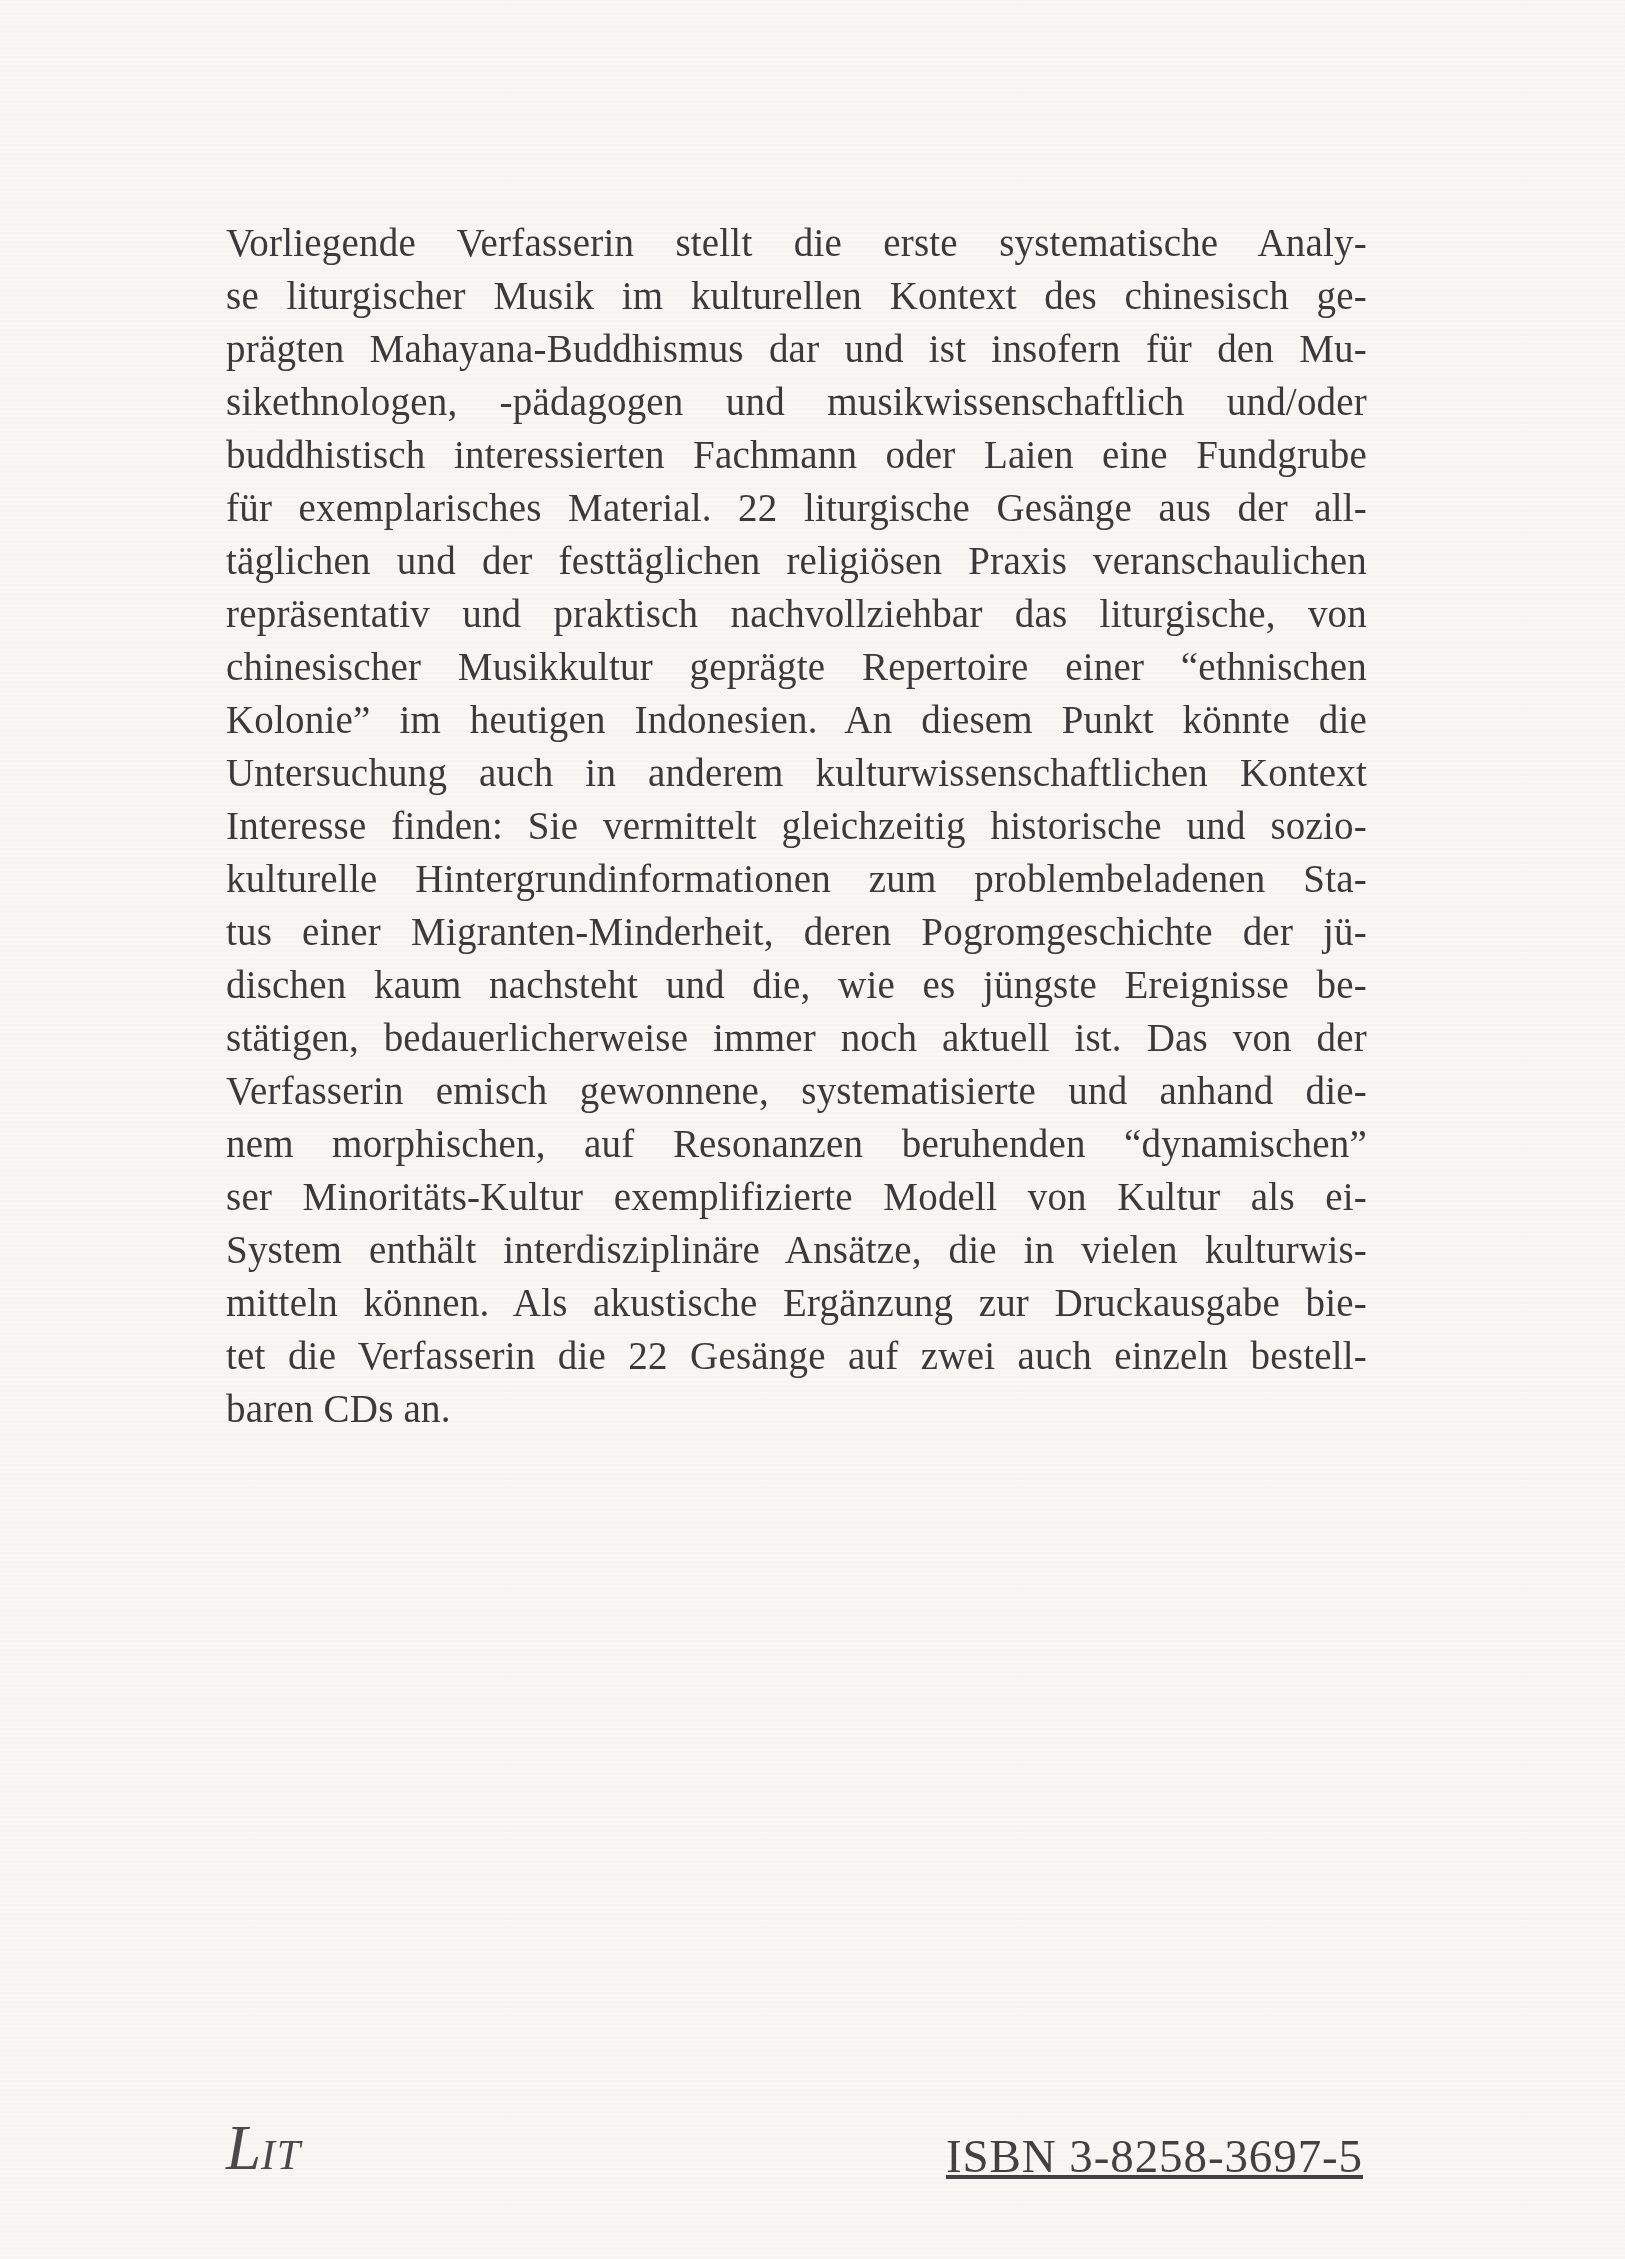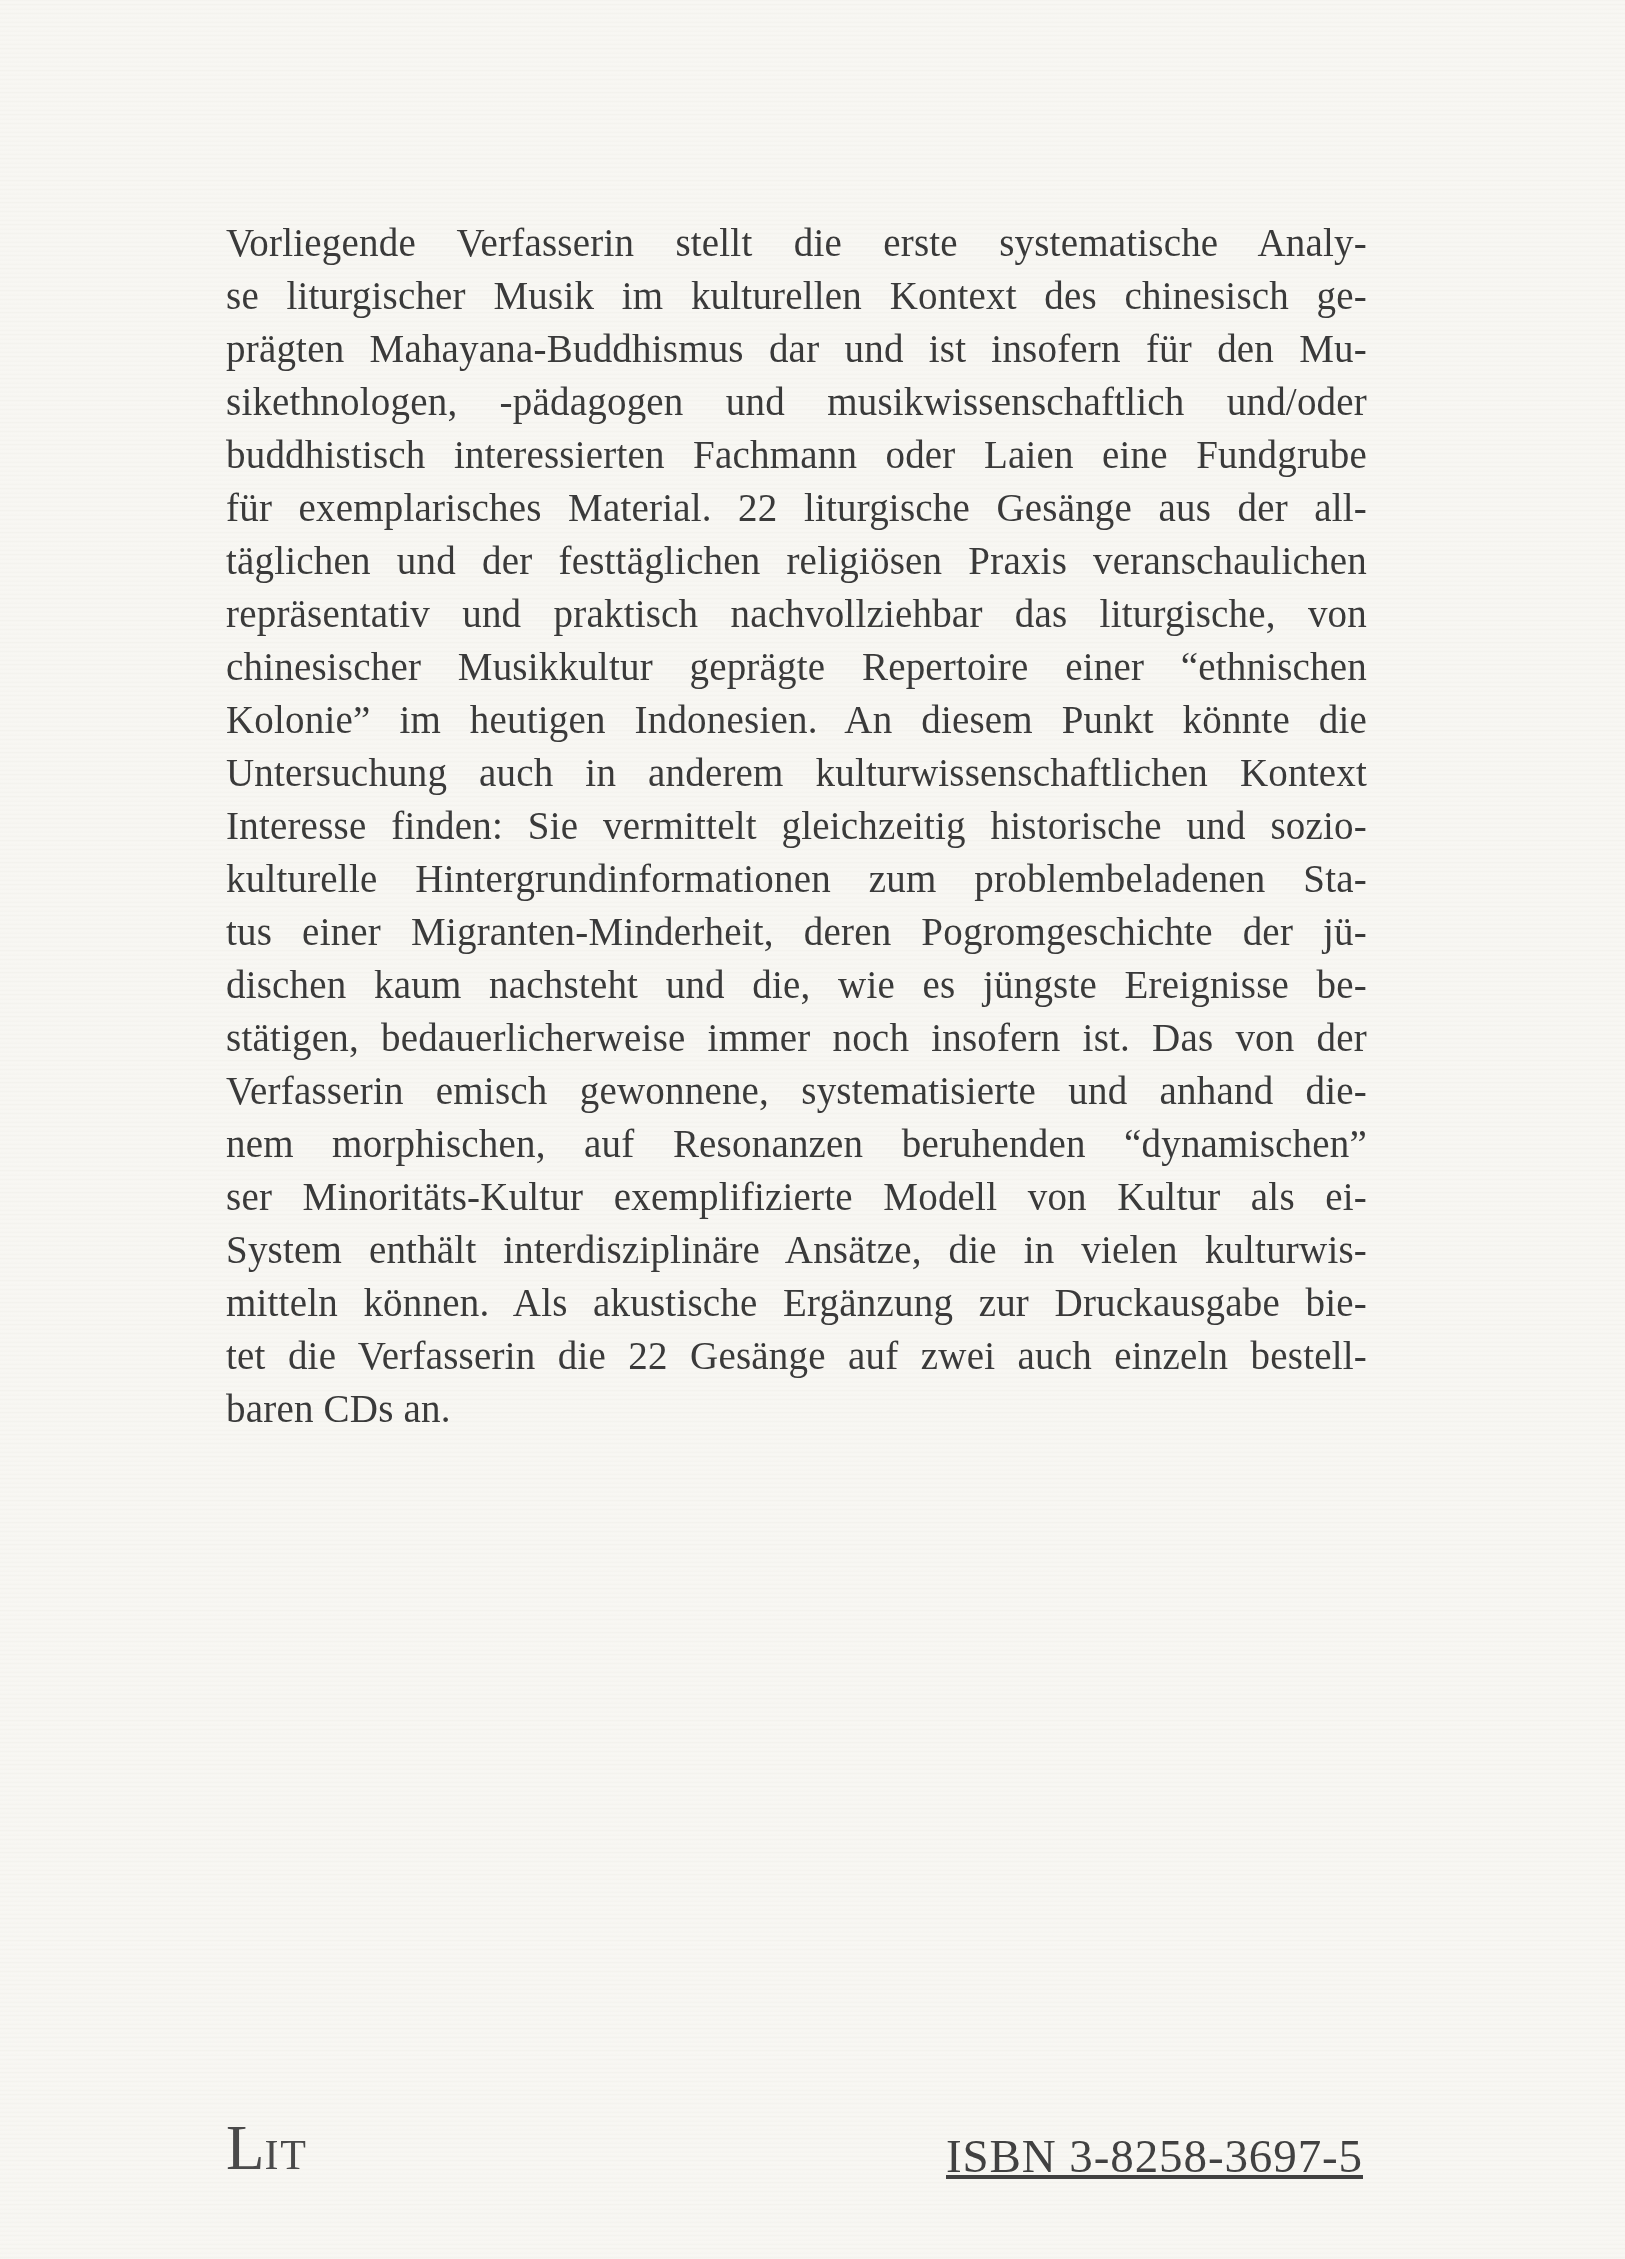--- a/index.html
+++ b/index.html
@@ -53,20 +53,21 @@
     right: 263px;
     top: 2110px;
     height: 70px;
   }
   .lit-logo {
     position: absolute;
     left: 0;
     bottom: 0;
     color: #4a4a4a;
     line-height: 1;
+    font-style: italic;
   }
   .lit-l {
     font-size: 63px;
   }
   .lit-it {
     font-size: 42px;
     letter-spacing: 1.8px;
   }
   .isbn {
     position: absolute;
@@ -93,21 +94,21 @@
   <div class="line">für exemplarisches Material. 22 liturgische Gesänge aus der all-</div>
   <div class="line">täglichen und der festtäglichen religiösen Praxis veranschaulichen</div>
   <div class="line">repräsentativ und praktisch nachvollziehbar das liturgische, von</div>
   <div class="line">chinesischer Musikkultur geprägte Repertoire einer “ethnischen</div>
   <div class="line">Kolonie” im heutigen Indonesien. An diesem Punkt könnte die</div>
   <div class="line">Untersuchung auch in anderem kulturwissenschaftlichen Kontext</div>
   <div class="line">Interesse finden: Sie vermittelt gleichzeitig historische und sozio-</div>
   <div class="line">kulturelle Hintergrundinformationen zum problembeladenen Sta-</div>
   <div class="line">tus einer Migranten-Minderheit, deren Pogromgeschichte der jü-</div>
   <div class="line">dischen kaum nachsteht und die, wie es jüngste Ereignisse be-</div>
-  <div class="line">stätigen, bedauerlicherweise immer noch insofern ist. Das von der</div>
+  <div class="line">stätigen, bedauerlicherweise immer noch aktuell ist. Das von der</div>
   <div class="line">Verfasserin emisch gewonnene, systematisierte und anhand die-</div>
   <div class="line">nem morphischen, auf Resonanzen beruhenden “dynamischen”</div>
   <div class="line">ser Minoritäts-Kultur exemplifizierte Modell von Kultur als ei-</div>
   <div class="line">System enthält interdisziplinäre Ansätze, die in vielen kulturwis-</div>
   <div class="line">mitteln können. Als akustische Ergänzung zur Druckausgabe bie-</div>
   <div class="line">tet die Verfasserin die 22 Gesänge auf zwei auch einzeln bestell-</div>
   <div class="line last">baren CDs an.</div>
 </div>
 
 <div class="footer">

